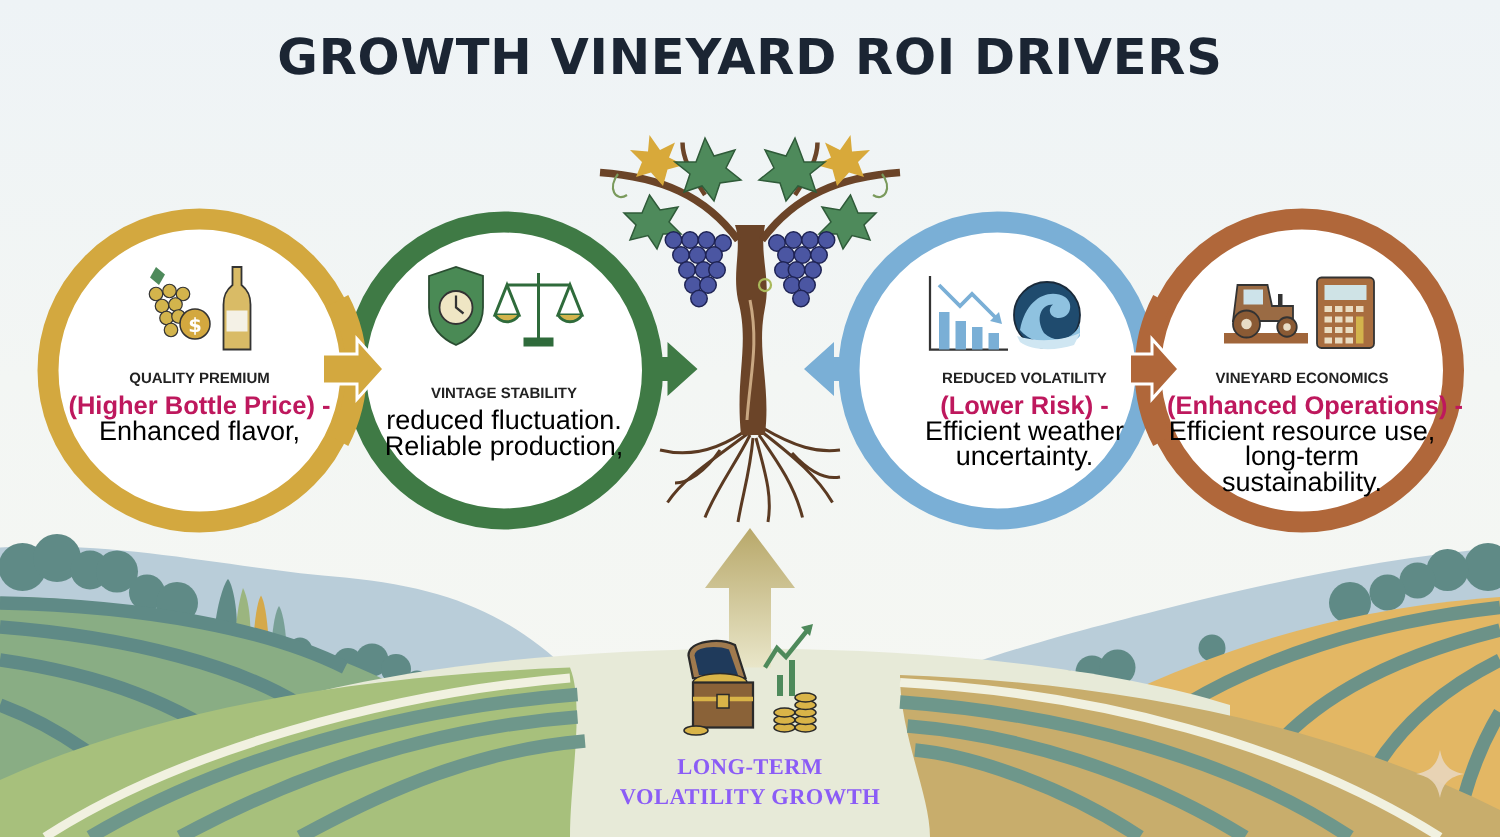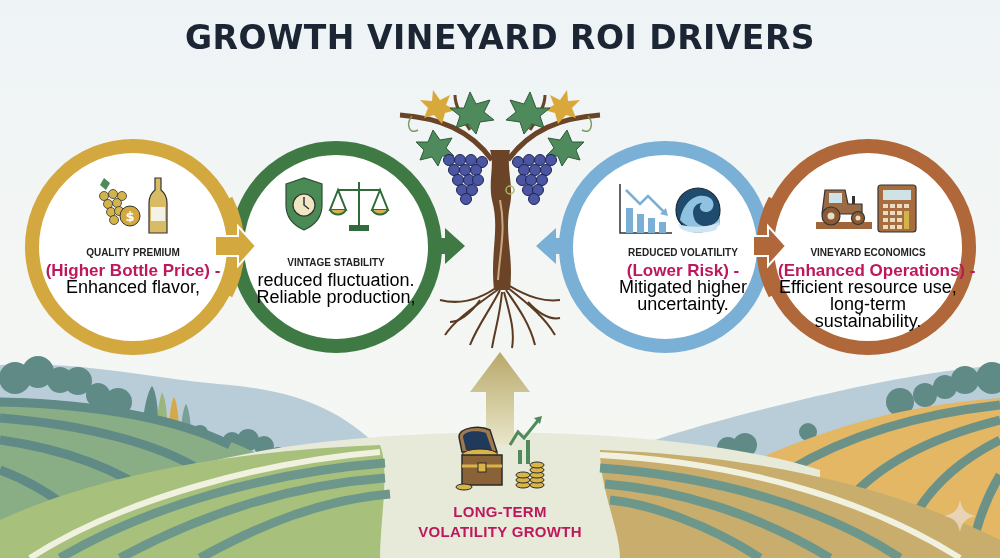--- a/index.html
+++ b/index.html
@@ -24,21 +24,21 @@
   }
   .circle-text .sub {
     display: block; font-weight: bold; font-size: 17px; line-height: 17px; color: #be185d;
     white-space: nowrap;
   }
   .circle-text .desc {
     display: block; font-size: 18px; line-height: 17px; color: #000000;
   }
   .growth-label {
     position: absolute; left: 400px; top: 502px; width: 200px; text-align: center;
-    font-family: Liberation Sans, sans-serif; font-weight: bold; color: #be185d;
+    font-family: Liberation Serif, serif; font-weight: bold; color: #8b5cf6;
   }
   .growth-label span { display: block; font-size: 15px; line-height: 20px; letter-spacing: 0.3px; }
 </style>
 </head>
 <body>
 
 <svg class="scene" width="1000" height="558" viewBox="0 0 1000 558">
 
   <g>
 
@@ -321,21 +321,21 @@
 
 <div class="circle-text" style="left:246px; top:244px;margin-top:10px;">
   <span class="h">VINTAGE STABILITY</span>
   <span class="desc">reduced fluctuation.</span>
   <span class="desc">Reliable production,</span>
 </div>
 
 <div class="circle-text" style="left:593px; top:244px;text-align:center;">
   <span class="h">REDUCED VOLATILITY</span>
   <span class="sub">(Lower Risk) -</span>
-  <span class="desc">Mitigated higher</span>
+  <span class="desc">Efficient weather</span>
   <span class="desc">uncertainty.</span>
 </div>
 
 <div class="circle-text" style="left:778px; top:244px;text-align:center;">
   <span class="h">VINEYARD ECONOMICS</span>
   <span class="sub">(Enhanced Operations) -</span>
   <span class="desc">Efficient resource use,</span>
   <span class="desc">long-term sustainability.</span>
 </div>
 

